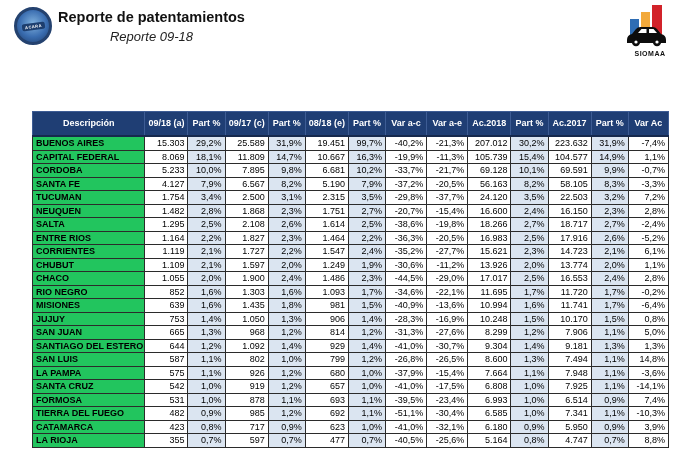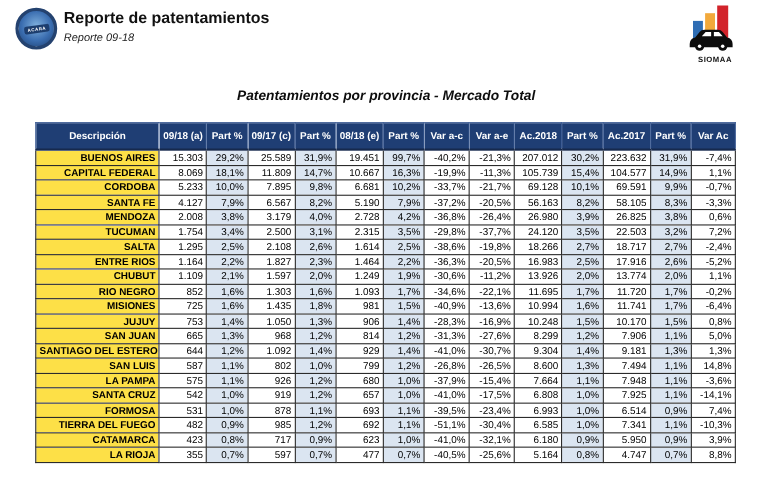--- a/index.html
+++ b/index.html
@@ -8,37 +8,37 @@
 
   
   .hdr{position:absolute;left:0;top:0;width:100%;height:58px;}
   .acara-logo{position:absolute;left:14px;top:7px;width:38px;height:38px;border-radius:50%;
       background:radial-gradient(circle at 50% 42%, #7fb0dd 0%, #3a6db0 55%, #1d3e6e 100%);
       border:3px solid #24426f;box-sizing:border-box;display:flex;align-items:center;justify-content:center;}
   .acara-band{background:#1d3e6e;color:#fff;font-size:4px;font-weight:bold;letter-spacing:.5px;
       padding:1px 3px;border-radius:2px;transform:rotate(-8deg);}
   .hdr-titles{position:absolute;left:58px;top:9px;}
   .hdr-title{font-size:14.5px;font-weight:bold;color:#111;}
-  .hdr-sub{font-size:10px;font-style:italic;color:#222;margin-top:4px;}
+  .hdr-sub{font-size:13px;font-style:italic;color:#222;margin-top:4px;text-align:center;}
 
   .siomaa{position:absolute;right:22px;top:4px;width:56px;height:52px;text-align:center;}
   .siomaa-label{font-size:7px;font-weight:bold;color:#111;letter-spacing:.5px;margin-top:-2px;}
 
   
   .tbl-title{position:absolute;left:33px;top:80px;width:636px;text-align:center;
       font-size:12.5px;font-weight:bold;font-style:italic;color:#0d0d0d;}
 
   
   .tbl-wrap{position:absolute;left:32px;top:111px;width:637px;}
   table{border-collapse:collapse;table-layout:fixed;width:100%;font-size:9px;}
   th,td{border:1px solid #2b2b2b;line-height:1;overflow:hidden;white-space:nowrap;}
   thead th{background:#1f3e74;color:#ffffff;font-weight:bold;text-align:center;
       padding:7px 1px;font-size:9px;border:1px solid #3d5c94;border-bottom:2px solid #16294d;}
   tbody td{padding:2px 3px 1.5px 3px;}
-  td.c-name{text-align:right;font-weight:bold;background:#fde047;}
+  td.c-name{text-align:left;font-weight:bold;background:#22c55e;}
   td.c-num{text-align:right;background:#fff;}
   td.c-part{text-align:right;background:#dbe5f1;}
 </style>
 </head>
 <body>
 
 <div class="page">
 
   <div class="hdr">
     <div class="acara-logo">
@@ -58,21 +58,20 @@
         <path d="M26 25 h4.5 l3.5 4 h-8 z" fill="#ffffff"></path>
         <circle cx="13" cy="38" r="4.2" fill="#0d0d0d"></circle>
           <circle cx="13" cy="38" r="1.6" fill="#ffffff"></circle>
         <circle cx="34" cy="38" r="4.2" fill="#0d0d0d"></circle>
           <circle cx="34" cy="38" r="1.6" fill="#ffffff"></circle>
       </svg>
       <div class="siomaa-label">SIOMAA</div>
     </div>
   </div>
 
-  <div class="tbl-title">Patentamientos por provincia - Mercado Total</div>
 
   <div class="tbl-wrap">
     <table>
       <colgroup>
         <col style="width:112px">
         <col style="width:43px">
           <col style="width:37px">
         <col style="width:43px">
           <col style="width:37px">
         <col style="width:43px">
@@ -162,52 +161,52 @@
             <td class="c-part">7,9%</td>
             <td class="c-num">-37,2%</td>
             <td class="c-num">-20,5%</td>
             <td class="c-num">56.163</td>
             <td class="c-part">8,2%</td>
             <td class="c-num">58.105</td>
             <td class="c-part">8,3%</td>
             <td class="c-num">-3,3%</td>
           </tr>
           <tr>
-            <td class="c-name">MENDOZA</td>
-            <td class="c-num">2.008</td>
-            <td class="c-part">3,8%</td>
-            <td class="c-num">3.179</td>
-            <td class="c-part">4,0%</td>
-            <td class="c-num">2.728</td>
-            <td class="c-part">4,2%</td>
-            <td class="c-num">-36,8%</td>
-            <td class="c-num">-26,4%</td>
-            <td class="c-num">26.980</td>
-            <td class="c-part">3,9%</td>
-            <td class="c-num">26.825</td>
-            <td class="c-part">3,8%</td>
-            <td class="c-num">0,6%</td>
-          </tr>
-          <tr>
             <td class="c-name">TUCUMAN</td>
             <td class="c-num">1.754</td>
             <td class="c-part">3,4%</td>
             <td class="c-num">2.500</td>
             <td class="c-part">3,1%</td>
             <td class="c-num">2.315</td>
             <td class="c-part">3,5%</td>
             <td class="c-num">-29,8%</td>
             <td class="c-num">-37,7%</td>
             <td class="c-num">24.120</td>
             <td class="c-part">3,5%</td>
             <td class="c-num">22.503</td>
             <td class="c-part">3,2%</td>
             <td class="c-num">7,2%</td>
           </tr>
           <tr>
+            <td class="c-name">NEUQUEN</td>
+            <td class="c-num">1.482</td>
+            <td class="c-part">2,8%</td>
+            <td class="c-num">1.868</td>
+            <td class="c-part">2,3%</td>
+            <td class="c-num">1.751</td>
+            <td class="c-part">2,7%</td>
+            <td class="c-num">-20,7%</td>
+            <td class="c-num">-15,4%</td>
+            <td class="c-num">16.600</td>
+            <td class="c-part">2,4%</td>
+            <td class="c-num">16.150</td>
+            <td class="c-part">2,3%</td>
+            <td class="c-num">2,8%</td>
+          </tr>
+          <tr>
             <td class="c-name">SALTA</td>
             <td class="c-num">1.295</td>
             <td class="c-part">2,5%</td>
             <td class="c-num">2.108</td>
             <td class="c-part">2,6%</td>
             <td class="c-num">1.614</td>
             <td class="c-part">2,5%</td>
             <td class="c-num">-38,6%</td>
             <td class="c-num">-19,8%</td>
             <td class="c-num">18.266</td>
@@ -226,54 +225,86 @@
             <td class="c-part">2,2%</td>
             <td class="c-num">-36,3%</td>
             <td class="c-num">-20,5%</td>
             <td class="c-num">16.983</td>
             <td class="c-part">2,5%</td>
             <td class="c-num">17.916</td>
             <td class="c-part">2,6%</td>
             <td class="c-num">-5,2%</td>
           </tr>
           <tr>
+            <td class="c-name">CORRIENTES</td>
+            <td class="c-num">1.119</td>
+            <td class="c-part">2,1%</td>
+            <td class="c-num">1.727</td>
+            <td class="c-part">2,2%</td>
+            <td class="c-num">1.547</td>
+            <td class="c-part">2,4%</td>
+            <td class="c-num">-35,2%</td>
+            <td class="c-num">-27,7%</td>
+            <td class="c-num">15.621</td>
+            <td class="c-part">2,3%</td>
+            <td class="c-num">14.723</td>
+            <td class="c-part">2,1%</td>
+            <td class="c-num">6,1%</td>
+          </tr>
+          <tr>
             <td class="c-name">CHUBUT</td>
             <td class="c-num">1.109</td>
             <td class="c-part">2,1%</td>
             <td class="c-num">1.597</td>
             <td class="c-part">2,0%</td>
             <td class="c-num">1.249</td>
             <td class="c-part">1,9%</td>
             <td class="c-num">-30,6%</td>
             <td class="c-num">-11,2%</td>
             <td class="c-num">13.926</td>
             <td class="c-part">2,0%</td>
             <td class="c-num">13.774</td>
             <td class="c-part">2,0%</td>
             <td class="c-num">1,1%</td>
           </tr>
           <tr>
+            <td class="c-name">CHACO</td>
+            <td class="c-num">1.055</td>
+            <td class="c-part">2,0%</td>
+            <td class="c-num">1.900</td>
+            <td class="c-part">2,4%</td>
+            <td class="c-num">1.486</td>
+            <td class="c-part">2,3%</td>
+            <td class="c-num">-44,5%</td>
+            <td class="c-num">-29,0%</td>
+            <td class="c-num">17.017</td>
+            <td class="c-part">2,5%</td>
+            <td class="c-num">16.553</td>
+            <td class="c-part">2,4%</td>
+            <td class="c-num">2,8%</td>
+          </tr>
+          <tr>
             <td class="c-name">RIO NEGRO</td>
             <td class="c-num">852</td>
             <td class="c-part">1,6%</td>
             <td class="c-num">1.303</td>
             <td class="c-part">1,6%</td>
             <td class="c-num">1.093</td>
             <td class="c-part">1,7%</td>
             <td class="c-num">-34,6%</td>
             <td class="c-num">-22,1%</td>
             <td class="c-num">11.695</td>
             <td class="c-part">1,7%</td>
             <td class="c-num">11.720</td>
             <td class="c-part">1,7%</td>
             <td class="c-num">-0,2%</td>
           </tr>
           <tr>
             <td class="c-name">MISIONES</td>
-            <td class="c-num">725</td>
+            <td class="c-num">639</td>
             <td class="c-part">1,6%</td>
             <td class="c-num">1.435</td>
             <td class="c-part">1,8%</td>
             <td class="c-num">981</td>
             <td class="c-part">1,5%</td>
             <td class="c-num">-40,9%</td>
             <td class="c-num">-13,6%</td>
             <td class="c-num">10.994</td>
             <td class="c-part">1,6%</td>
             <td class="c-num">11.741</td>

